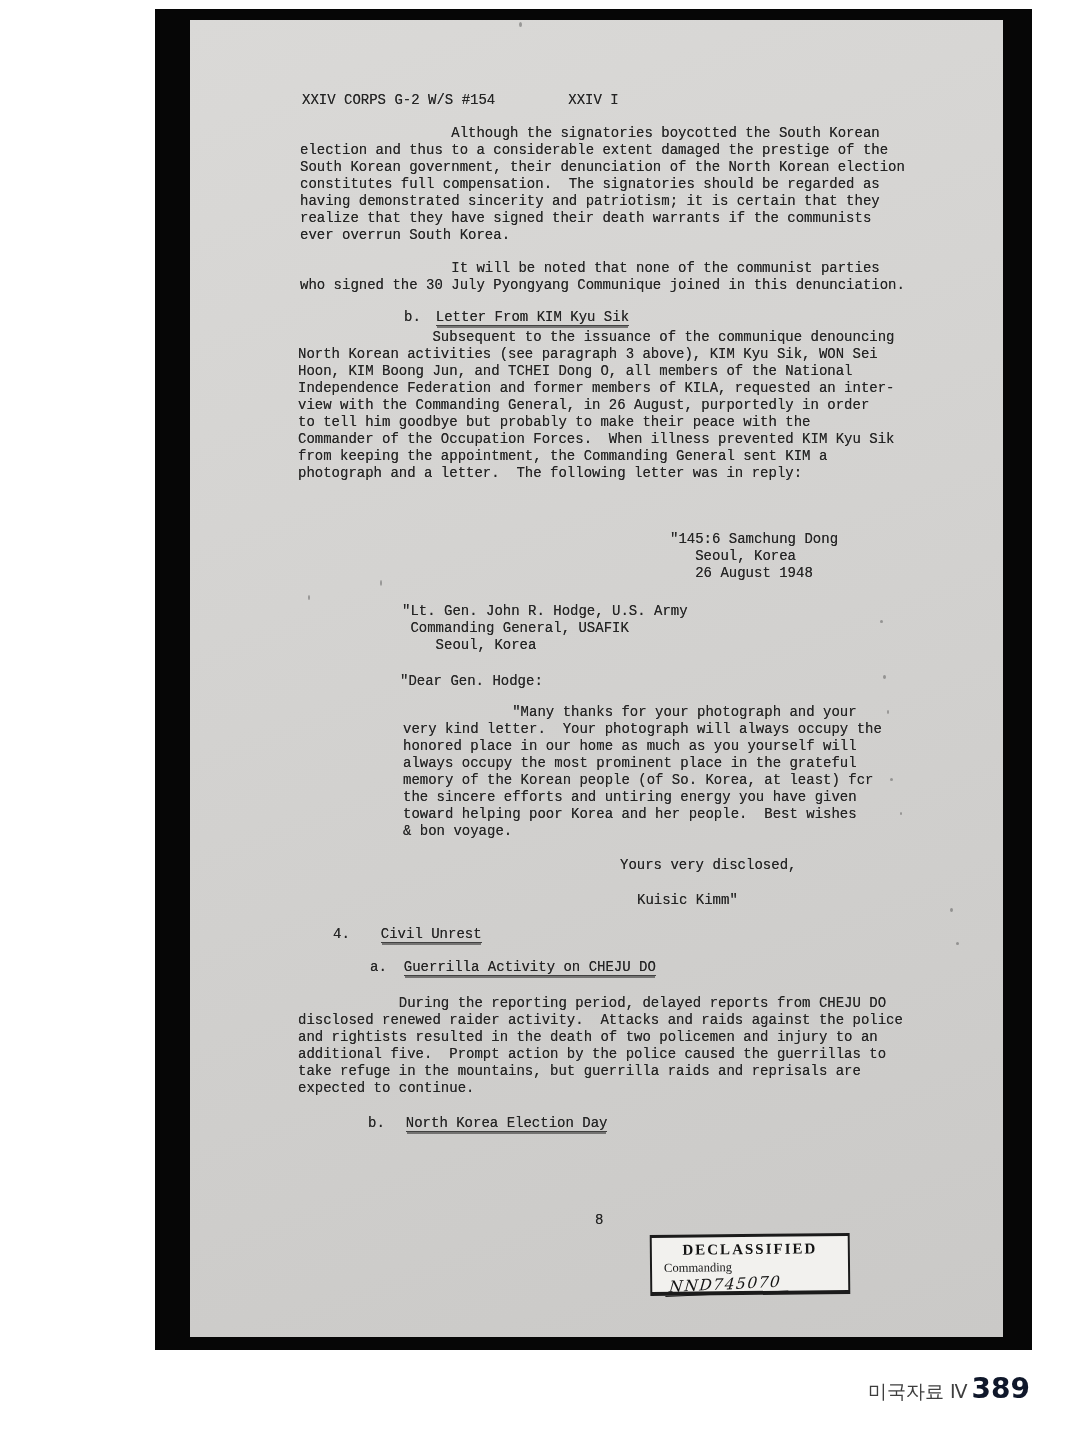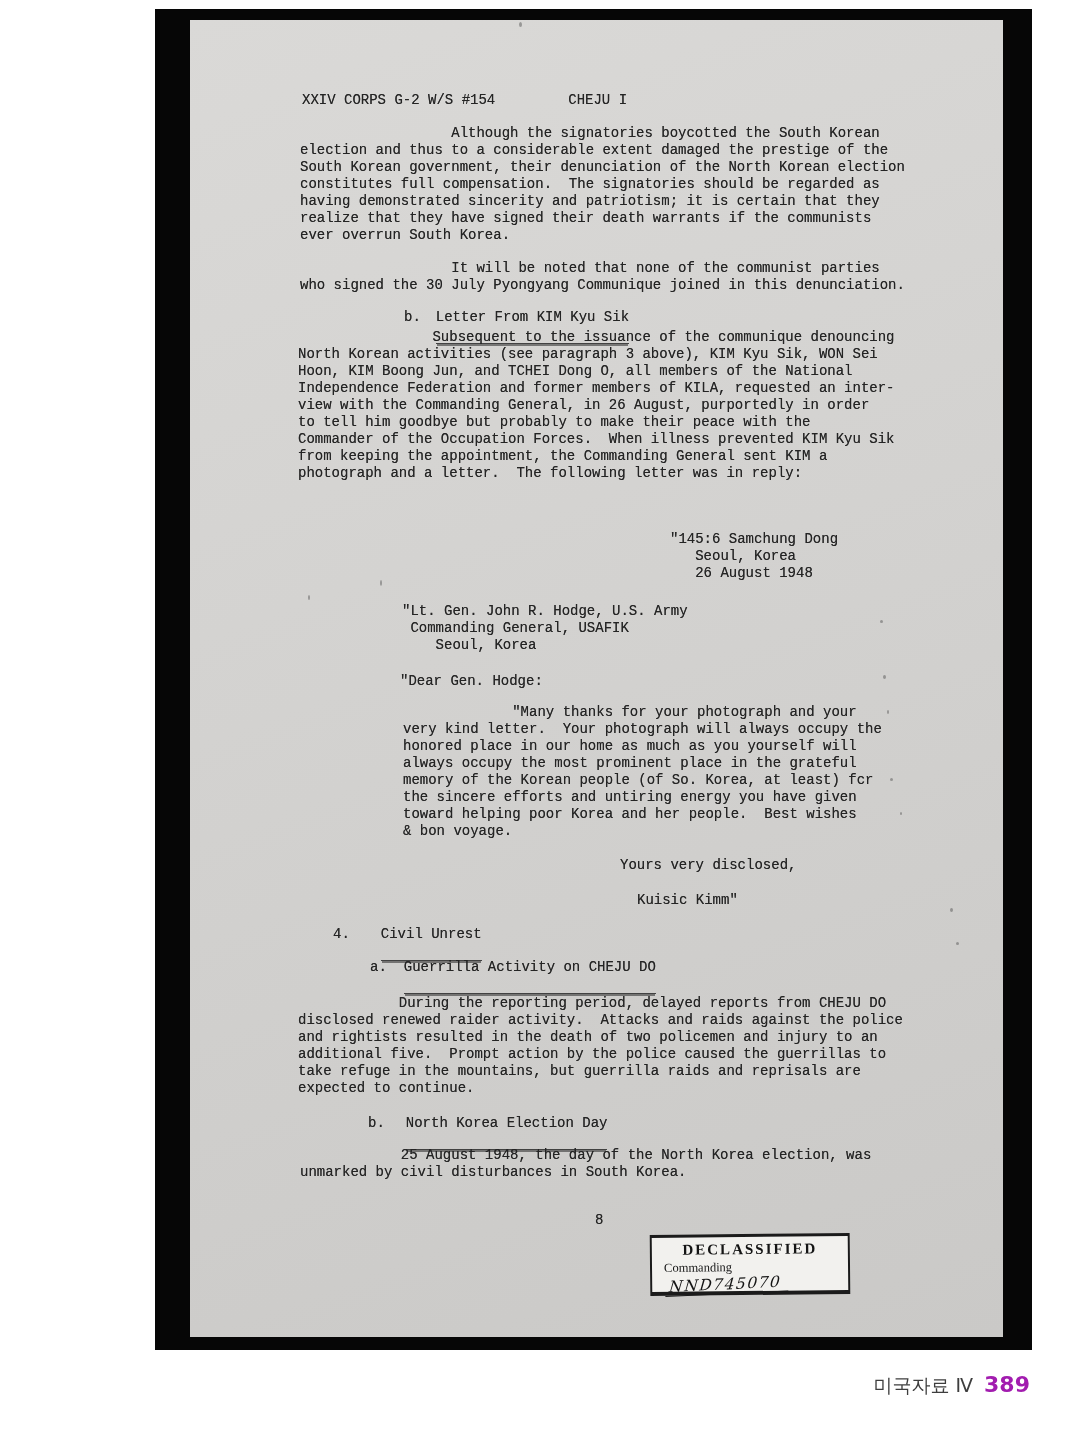--- a/index.html
+++ b/index.html
@@ -16,54 +16,54 @@
     background:linear-gradient(160deg,#dad9d7 0%,#d3d2d0 45%,#cac9c7 100%);
     color:#242424;
   }
   .blk{
     position:absolute;white-space:pre;font-size:14px;line-height:17px;
     text-shadow:0 0 .5px rgba(30,30,30,.65);
   }
   .sec-title{
     border-bottom:1px solid rgba(40,40,40,.85);
     box-shadow:0 3px 0 -1px rgba(40,40,40,.55);
-    padding-bottom:18px;
+    padding-bottom:0;
     text-align:right;
   }
   .pageno{letter-spacing:1px;}
   .stamp{
     position:absolute;left:460px;top:1214px;width:200px;height:61px;
     background:#f2f1ee;border:2px solid #1b1b1b;border-top-width:3px;border-bottom-width:4px;
     transform:rotate(-.6deg);box-sizing:border-box;
     font-family:"Liberation Serif","DejaVu Serif",serif;color:#141414;
   }
   .stamp-title{
     text-align:center;font-weight:bold;font-size:15px;letter-spacing:2px;margin-top:4px;
   }
   .stamp-row{margin-top:2px;padding-left:12px;font-size:12.5px;}
   .stamp-value{
     display:inline-block;font-family:"DejaVu Serif",serif;font-style:italic;
     font-size:15.5px;letter-spacing:1.5px;transform:rotate(-2deg) skewX(-8deg);
     border-bottom:1px solid #1b1b1b;padding:0 8px 0 3px;margin-left:2px;
   }
   .footer{
-    position:absolute;top:1372px;right:50px;display:flex;align-items:baseline;gap:11px;
+    position:absolute;top:1372px;right:50px;display:flex;align-items:baseline;gap:4px;
     font-family:"DejaVu Sans","Liberation Sans",sans-serif;
   }
   .footer-label{font-size:19px;color:#3e3e3e;}
-  .footer-num{font-size:22px;font-weight:bold;color:#a21caf;}
+  .footer-num{font-size:28px;font-weight:bold;color:#0f172a;}
   .speck{position:absolute;background:#4a4a4a;border-radius:50%;opacity:.45;}
 </style>
 </head>
 <body>
 
 <div class="frame">
   <div class="page">
 
-    <div class="blk" style="left:112px;top:72px"><span>XXIV CORPS G-2 W/S #154</span><span style="display:inline-block;margin-left:73px">CHEJU I</span></div>
+    <div class="blk" style="left:112px;top:72px"><span>XXIV CORPS G-2 W/S #154</span><span style="display:inline-block;margin-left:73px">XXIV I</span></div>
 
     <div class="blk" style="left:110px;top:105px">                  Although the signatories boycotted the South Korean
 election and thus to a considerable extent damaged the prestige of the
 South Korean government, their denunciation of the North Korean election
 constitutes full compensation.  The signatories should be regarded as
 having demonstrated sincerity and patriotism; it is certain that they
 realize that they have signed their death warrants if the communists
 ever overrun South Korea.</div>
 
     <div class="blk" style="left:110px;top:240px">                  It will be noted that none of the communist parties
@@ -110,22 +110,20 @@
 
     <div class="blk" style="left:108px;top:975px">            During the reporting period, delayed reports from CHEJU DO
 disclosed renewed raider activity.  Attacks and raids against the police
 and rightists resulted in the death of two policemen and injury to an
 additional five.  Prompt action by the police caused the guerrillas to
 take refuge in the mountains, but guerrilla raids and reprisals are
 expected to continue.</div>
 
     <div class="blk" style="left:178px;top:1095px"><span>b.</span><span class="sec-title" style="margin-left:21px">North Korea Election Day</span></div>
 
-    <div class="blk" style="left:110px;top:1127px">            25 August 1948, the day of the North Korea election, was
-unmarked by civil disturbances in South Korea.</div>
 
     <div class="blk pageno" style="left:405px;top:1192px">8</div>
 
     <div class="stamp">
       <div class="stamp-title">DECLASSIFIED</div>
       <div class="stamp-row"><span>Commanding</span><span class="stamp-value">NND745070</span></div>
     </div>
 
     <i class="speck" style="left:329px;top:2px;width:3px;height:5px"></i>
     <i class="speck" style="left:190px;top:560px;width:2px;height:6px"></i>

